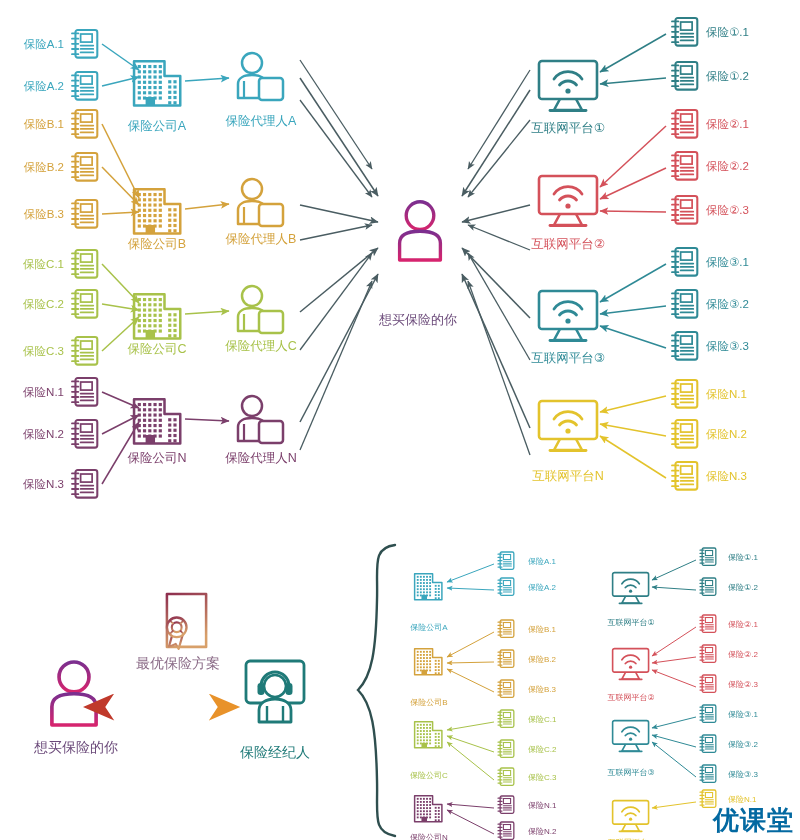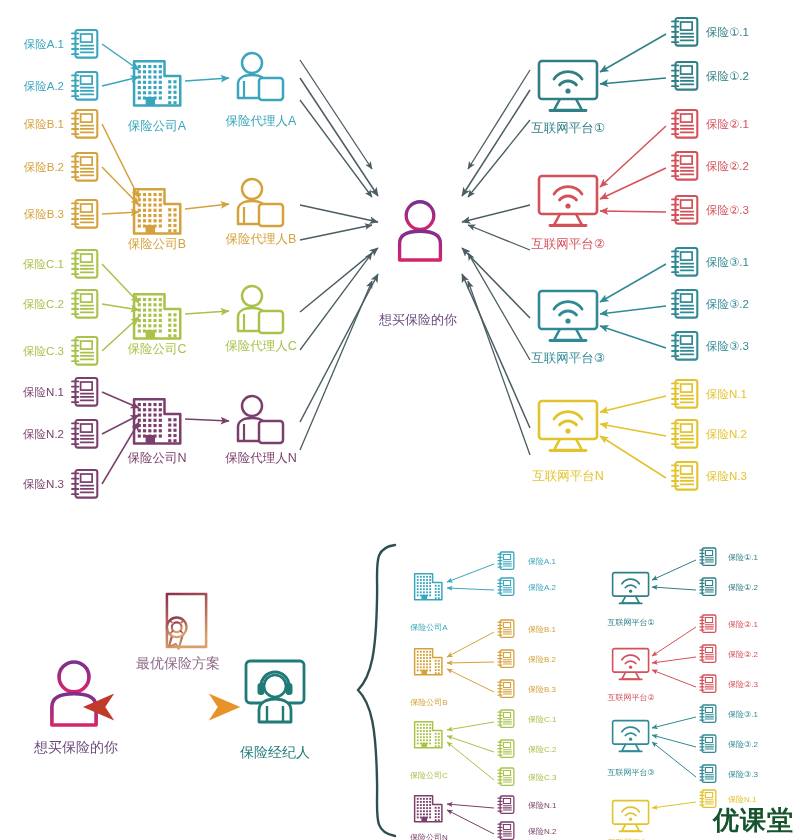--- a/index.html
+++ b/index.html
@@ -6,21 +6,21 @@
   body{
     width:800px;height:840px;background:#ffffff;
     font-family:"Liberation Sans","DejaVu Sans",sans-serif;
     overflow:hidden;position:relative;
   }
   #stage{position:absolute;left:0;top:0;width:800px;height:840px;}
   svg{display:block;}
   .lbl{font-family:"Liberation Sans","DejaVu Sans",sans-serif;}
   #watermark{
     position:absolute;right:6px;bottom:2px;
-    font-size:26px;font-weight:bold;color:#14532d;
+    font-size:26px;font-weight:bold;color:#0369a1;
     letter-spacing:1px;font-family:"Liberation Sans","DejaVu Sans",sans-serif;
     text-shadow:0 1px 1px rgba(255,255,255,.8);
   }
 </style>
 </head>
 <body>
 
 <div id="stage">
     <svg width="800" height="840" viewBox="0 0 800 840">
       <defs>

